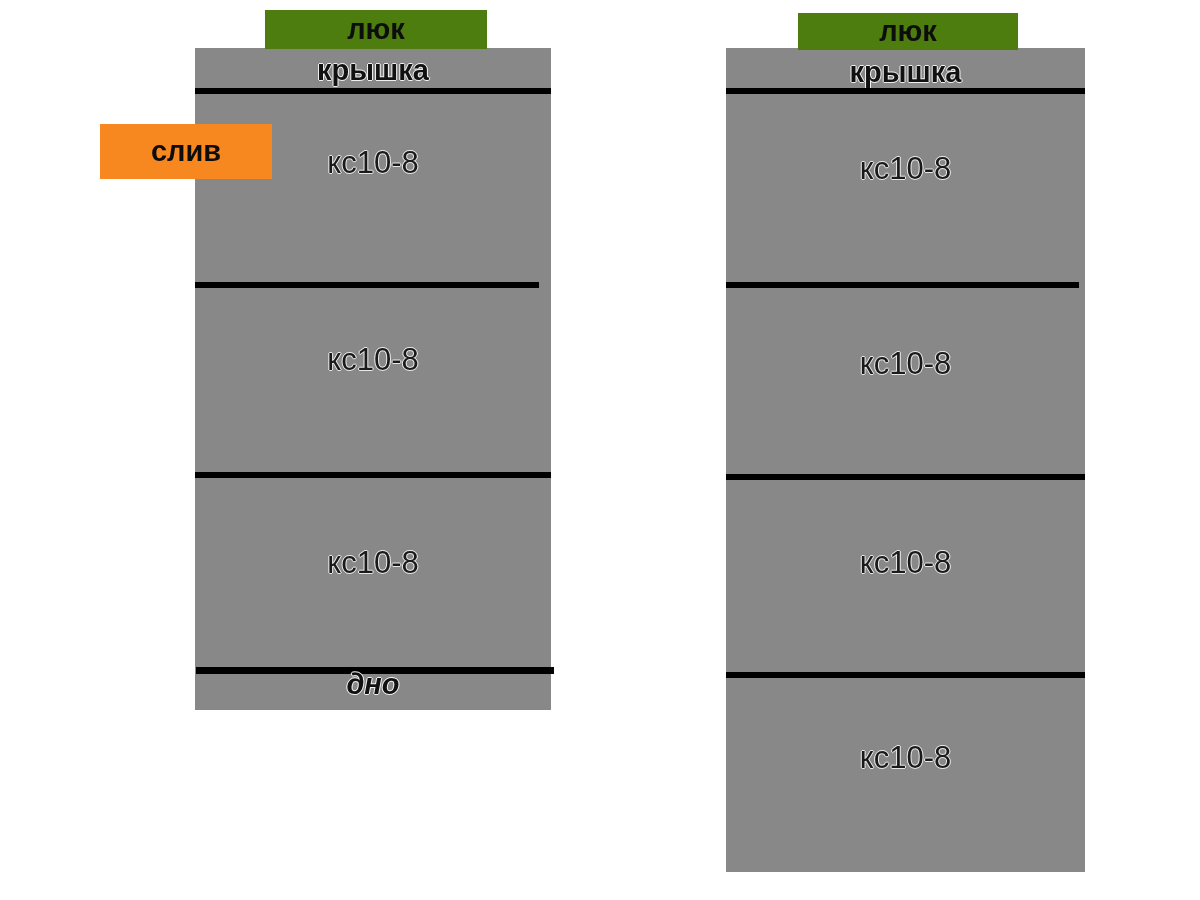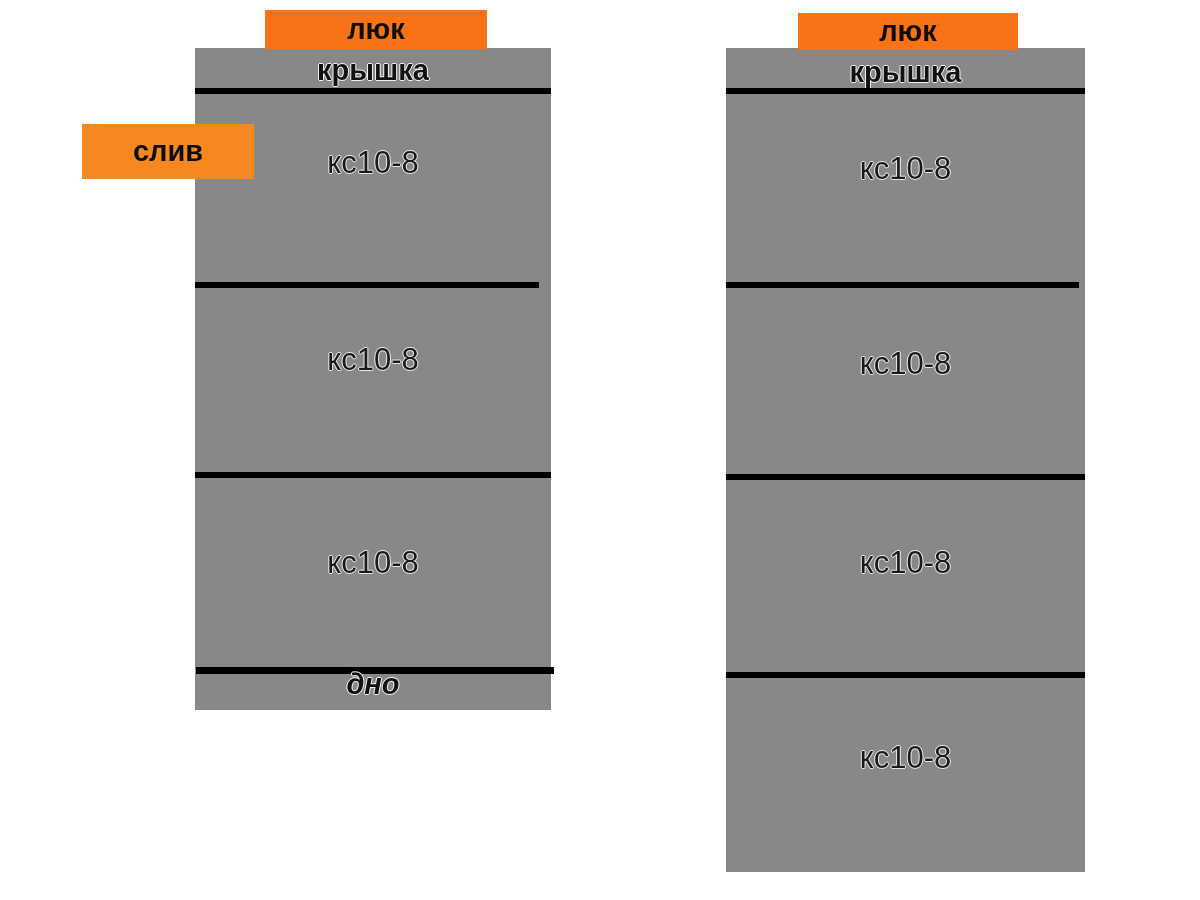--- a/index.html
+++ b/index.html
@@ -34,21 +34,21 @@
   }
 
   
   .plate {
     position: absolute;
     box-sizing: border-box;
     display: flex;
     align-items: center;
     justify-content: center;
   }
-  .plate.green  { background: #f97316; }
+  .plate.green  { background: #4d7c0f; }
   .plate.orange { background: #F7871F; }
   .plate-text {
     font-size: 29px;
     font-weight: bold;
     color: #0d0d0d;
     line-height: 1;
     white-space: nowrap;
   }
 
   
@@ -141,18 +141,18 @@
   <div class="ring-label" style="left:726px; top:348px; width:359px;">кс10-8</div>
 
   <div class="divider" style="left:726px; top:474px; width:359px;"></div>
 
   <div class="ring-label" style="left:726px; top:547px; width:359px;">кс10-8</div>
 
   <div class="divider" style="left:726px; top:672px; width:359px;"></div>
 
   <div class="ring-label" style="left:726px; top:742px; width:359px;">кс10-8</div>
 
-  <div class="plate orange" style="left:82px; top:124px; width:172px; height:55px;">
+  <div class="plate orange" style="left:100px; top:124px; width:172px; height:55px;">
     <span class="plate-text">слив</span>
   </div>
 
 
 </div>
 
 </body></html>

